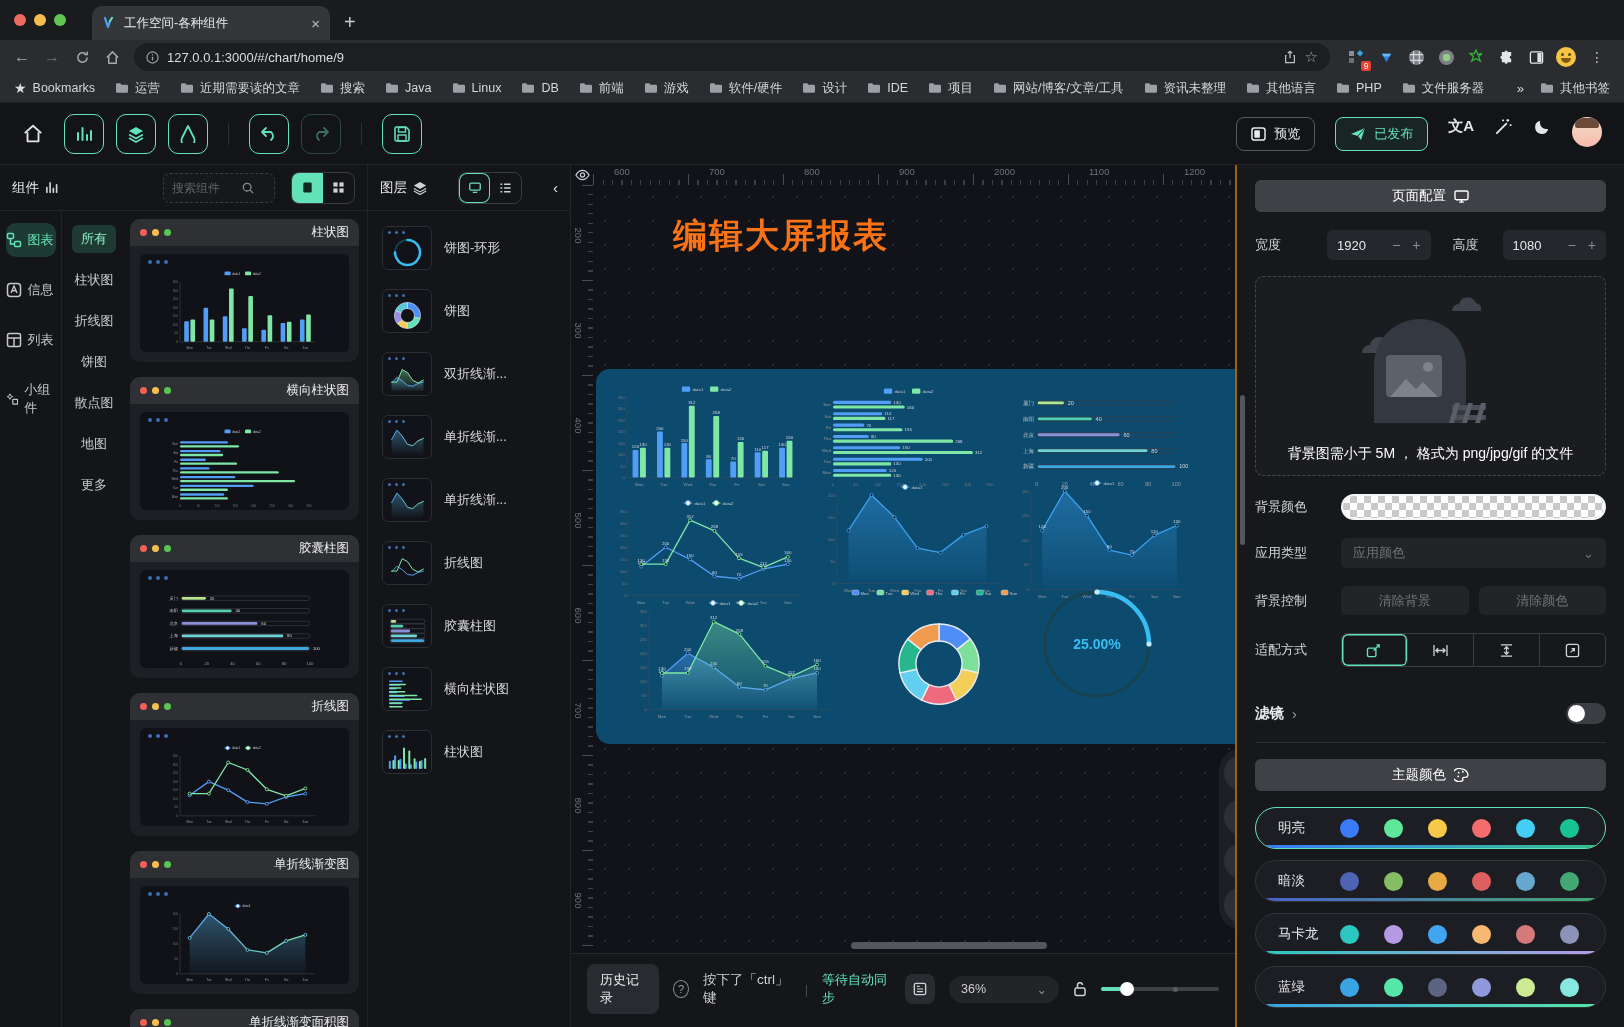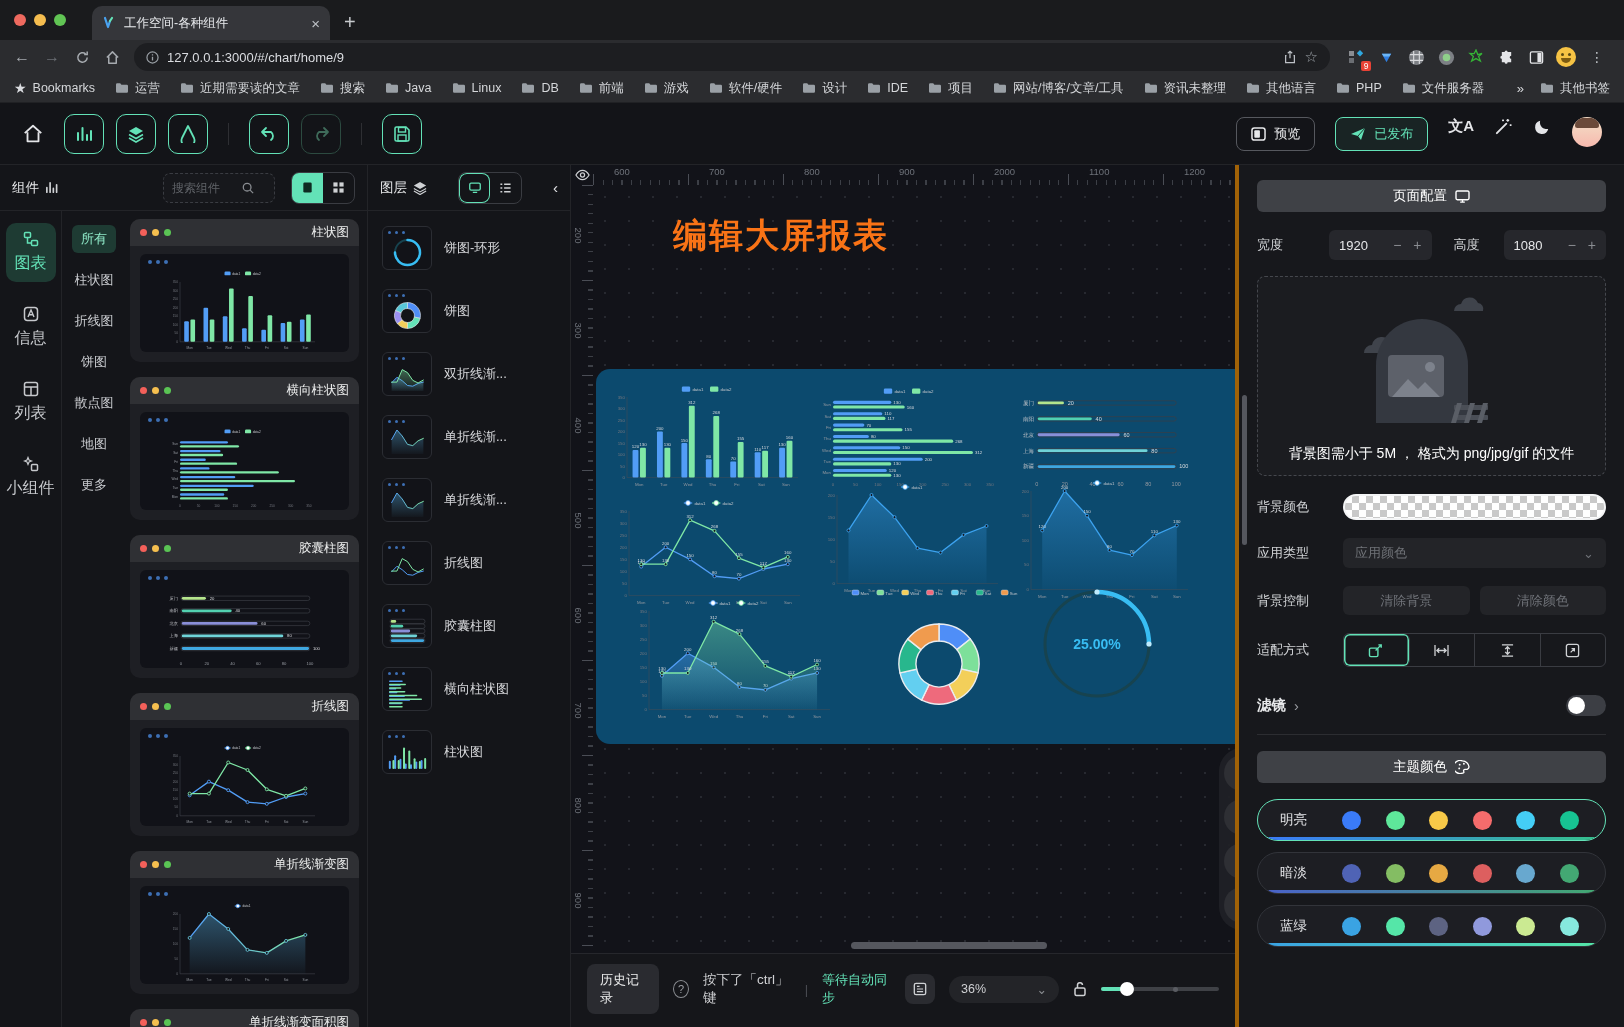--- a/index.html
+++ b/index.html
@@ -61,21 +61,21 @@
 .phead-title{font-size:13.5px;color:#e7e8ea;display:flex;align-items:center;gap:6px}
 .search{width:112px;height:30px;border:1px dashed #3a3c42;border-radius:7px;background:#17181c;display:flex;align-items:center;padding:0 8px;margin-left:auto}
 .search input{background:transparent;border:0;outline:0;width:70px;color:#cfd1d4;font-size:12px;font-family:inherit}
 .search input::placeholder{color:#5f6267}
 .segment{display:flex;border:1px solid #3a3c42;border-radius:8px;overflow:hidden;margin-left:8px}
 .seg-btn{width:31px;height:30px;display:flex;align-items:center;justify-content:center;background:transparent}
 .seg-btn.on{background:#63e2b7}
 .seg-btn.on-line{box-shadow:inset 0 0 0 1px #63e2b7;border-radius:8px}
 .cp-body{flex:1;display:flex;overflow:hidden}
 .rail{width:62px;border-right:1px solid #232428;padding-top:12px;display:flex;flex-direction:column;align-items:center;gap:16px;flex:none}
-.rail-item{width:50px;padding:8px 0;border-radius:10px;display:flex;flex-direction:column;align-items:center;gap:6px;color:#c6c8cc;font-size:16px}
+.rail-item{width:50px;padding:8px 0;border-radius:10px;display:flex;flex-direction:row;align-items:center;gap:6px;color:#c6c8cc;font-size:13px}
 .rail-item.active{background:#1e3b33;color:#63e2b7}
 .cats{width:64px;padding-top:14px;display:flex;flex-direction:column;align-items:center;gap:13px;flex:none}
 .cat{font-size:13px;color:#caccd0;padding:5px 9px;border-radius:6px;white-space:nowrap}
 .cat.active{background:#1e3b33;color:#8fe9c8}
 .cards{flex:1;padding:8px 8px 0 4px;overflow:hidden}
 .card{border-radius:10px;overflow:hidden;margin-bottom:15px;background:#1e1f24}
 .card-head{height:27px;background:#2f3034;display:flex;align-items:center;padding:0 10px}
 .dots3{display:flex;gap:5px}
 .dots3 i{width:7px;height:7px;border-radius:50%}
 .dot-r{background:#f3605a}.dot-y{background:#f5bf4f}.dot-g{background:#5ac454}
@@ -125,39 +125,39 @@
 .sb-right{margin-left:auto;display:flex;align-items:center;gap:14px}
 .panelbtn{width:30px;height:30px;background:#2a2b30;border-radius:8px;display:flex;align-items:center;justify-content:center}
 .zoomsel{width:110px;height:27px;background:#232428;border-radius:14px;display:flex;align-items:center;padding:0 12px;color:#cfd0d3;font-size:12.5px}
 .zoomsel .chev{margin-left:auto;color:#8a8d92}
 .slider{width:118px;height:14px;position:relative;display:flex;align-items:center}
 .slider .track{position:absolute;left:0;right:0;height:4px;border-radius:2px;background:#3f4146}
 .slider .fill{position:absolute;left:0;width:26px;height:4px;border-radius:2px;background:#63e2b7}
 .slider .knob{position:absolute;left:19px;width:14px;height:14px;border-radius:50%;background:#fff}
 .slider .tick{position:absolute;left:72px;width:5px;height:5px;border-radius:50%;background:#5a5c62;top:4.5px}
 
-.rpanel{width:389px;background:#17181c;border-left:4px solid #a16207;padding:15px 18px 0;flex:none;position:relative;overflow:hidden}
+.rpanel{width:389px;background:#17181c;border-left:2px solid #a16207;padding:15px 18px 0;flex:none;position:relative;overflow:hidden}
 .rp-scroll{position:absolute;left:3px;top:230px;width:5px;height:150px;border-radius:3px;background:#55575e}
 .rp-bar{height:32px;background:#3f4146;border-radius:6px;display:flex;align-items:center;justify-content:center;gap:8px;font-size:13.5px;color:#fff}
 .rp-row{display:flex;align-items:center;margin-top:18px;gap:10px}
 .rp-label{width:62px;font-size:13px;color:#d2d4d7;flex:none}
 .stepper{flex:1;height:30px;background:#26272c;border-radius:6px;display:flex;align-items:center;padding:0 10px;color:#e6e7e9;font-size:13px}
 .stepper .sgn{margin-left:auto;color:#8a8d92;font-size:14px}
 .stepper .sgn+.sgn{margin-left:12px}
 .upload{margin-top:16px;border:1px dashed #45474d;border-radius:8px;background:#1b1c20;height:200px;display:flex;flex-direction:column;align-items:center;justify-content:flex-end;padding-bottom:12px;position:relative}
 .upload-hint{color:#ffffff;font-size:14px}
 .swatch{flex:1;height:26px;border-radius:13px;border:2px solid #f4f5f6;background-image:linear-gradient(45deg,#c9c9c9 25%,transparent 25%,transparent 75%,#c9c9c9 75%),linear-gradient(45deg,#c9c9c9 25%,#fff 25%,#fff 75%,#c9c9c9 75%);background-size:14px 14px;background-position:0 0,7px 7px;background-color:#fff}
 .select{flex:1;height:30px;background:#232428;border-radius:6px;display:flex;align-items:center;padding:0 12px;color:#6f7277;font-size:13px}
 .select .chev{margin-left:auto}
 .ctlbtn{flex:1;height:29px;background:#232428;border-radius:6px;display:flex;align-items:center;justify-content:center;color:#707379;font-size:13px}
 .fitgrp{flex:1;height:34px;display:flex;border:1px solid #3a3c42;border-radius:6px;overflow:hidden}
 .fit{flex:1;display:flex;align-items:center;justify-content:center;border-right:1px solid #3a3c42}
 .fit:last-child{border-right:0}
 .fit.on{box-shadow:inset 0 0 0 1.5px #63e2b7;border-radius:6px}
-.filter-row{display:flex;align-items:center;margin-top:28px}
+.filter-row{display:flex;align-items:center;margin-top:36px}
 .filter-label{font-size:14.5px;color:#e7e8ea;font-weight:bold;display:flex;gap:8px;align-items:center}
 .toggle{margin-left:auto;width:40px;height:21px;border-radius:11px;background:#3c3e44;position:relative}
 .toggle .kn{position:absolute;left:2px;top:2px;width:17px;height:17px;border-radius:50%;background:#fff}
 .hr{height:1px;background:#2c2d31;margin:18px 0 16px}
 .theme-row{height:42px;border-radius:21px;background:#1d1e23;border:1px solid #32343a;display:flex;align-items:center;margin-bottom:11px;position:relative;overflow:hidden;padding:0 22px}
 .theme-row.selected{border-color:#63e2b7}
 .theme-label{width:62px;font-size:13.5px;color:#e4e5e8;flex:none}
 .theme-dots{flex:1;display:flex;justify-content:space-between;align-items:center;padding-right:4px}
 .theme-dots i{width:19px;height:19px;border-radius:50%}
 .theme-grad{position:absolute;left:10px;right:10px;bottom:0;height:3px;border-radius:2px}
@@ -1677,20 +1677,32 @@
               <i style="background:#4f63b5"></i>
               <i style="background:#84bd63"></i>
               <i style="background:#e6a943"></i>
               <i style="background:#dd5f5f"></i>
               <i style="background:#68a8cf"></i>
               <i style="background:#43a873"></i>
             </span>
     <span class="theme-grad" style="background:linear-gradient(90deg,#4a63c9,#43a873)"></span>
   </div>
           <div class="theme-row">
+    <span class="theme-label">马卡龙</span>
+    <span class="theme-dots">
+              <i style="background:#2cc7c1"></i>
+              <i style="background:#b59ae6"></i>
+              <i style="background:#42a5f0"></i>
+              <i style="background:#f9b871"></i>
+              <i style="background:#d57a7a"></i>
+              <i style="background:#8b93b9"></i>
+            </span>
+    <span class="theme-grad" style="background:linear-gradient(90deg,#2cc7c1,#b59ae6)"></span>
+  </div>
+          <div class="theme-row">
     <span class="theme-label">蓝绿</span>
     <span class="theme-dots">
               <i style="background:#3aa3e3"></i>
               <i style="background:#55e6a8"></i>
               <i style="background:#5d6382"></i>
               <i style="background:#9099dc"></i>
               <i style="background:#cbea92"></i>
               <i style="background:#86e8de"></i>
             </span>
     <span class="theme-grad" style="background:linear-gradient(90deg,#3aa3e3,#55e6a8)"></span>

